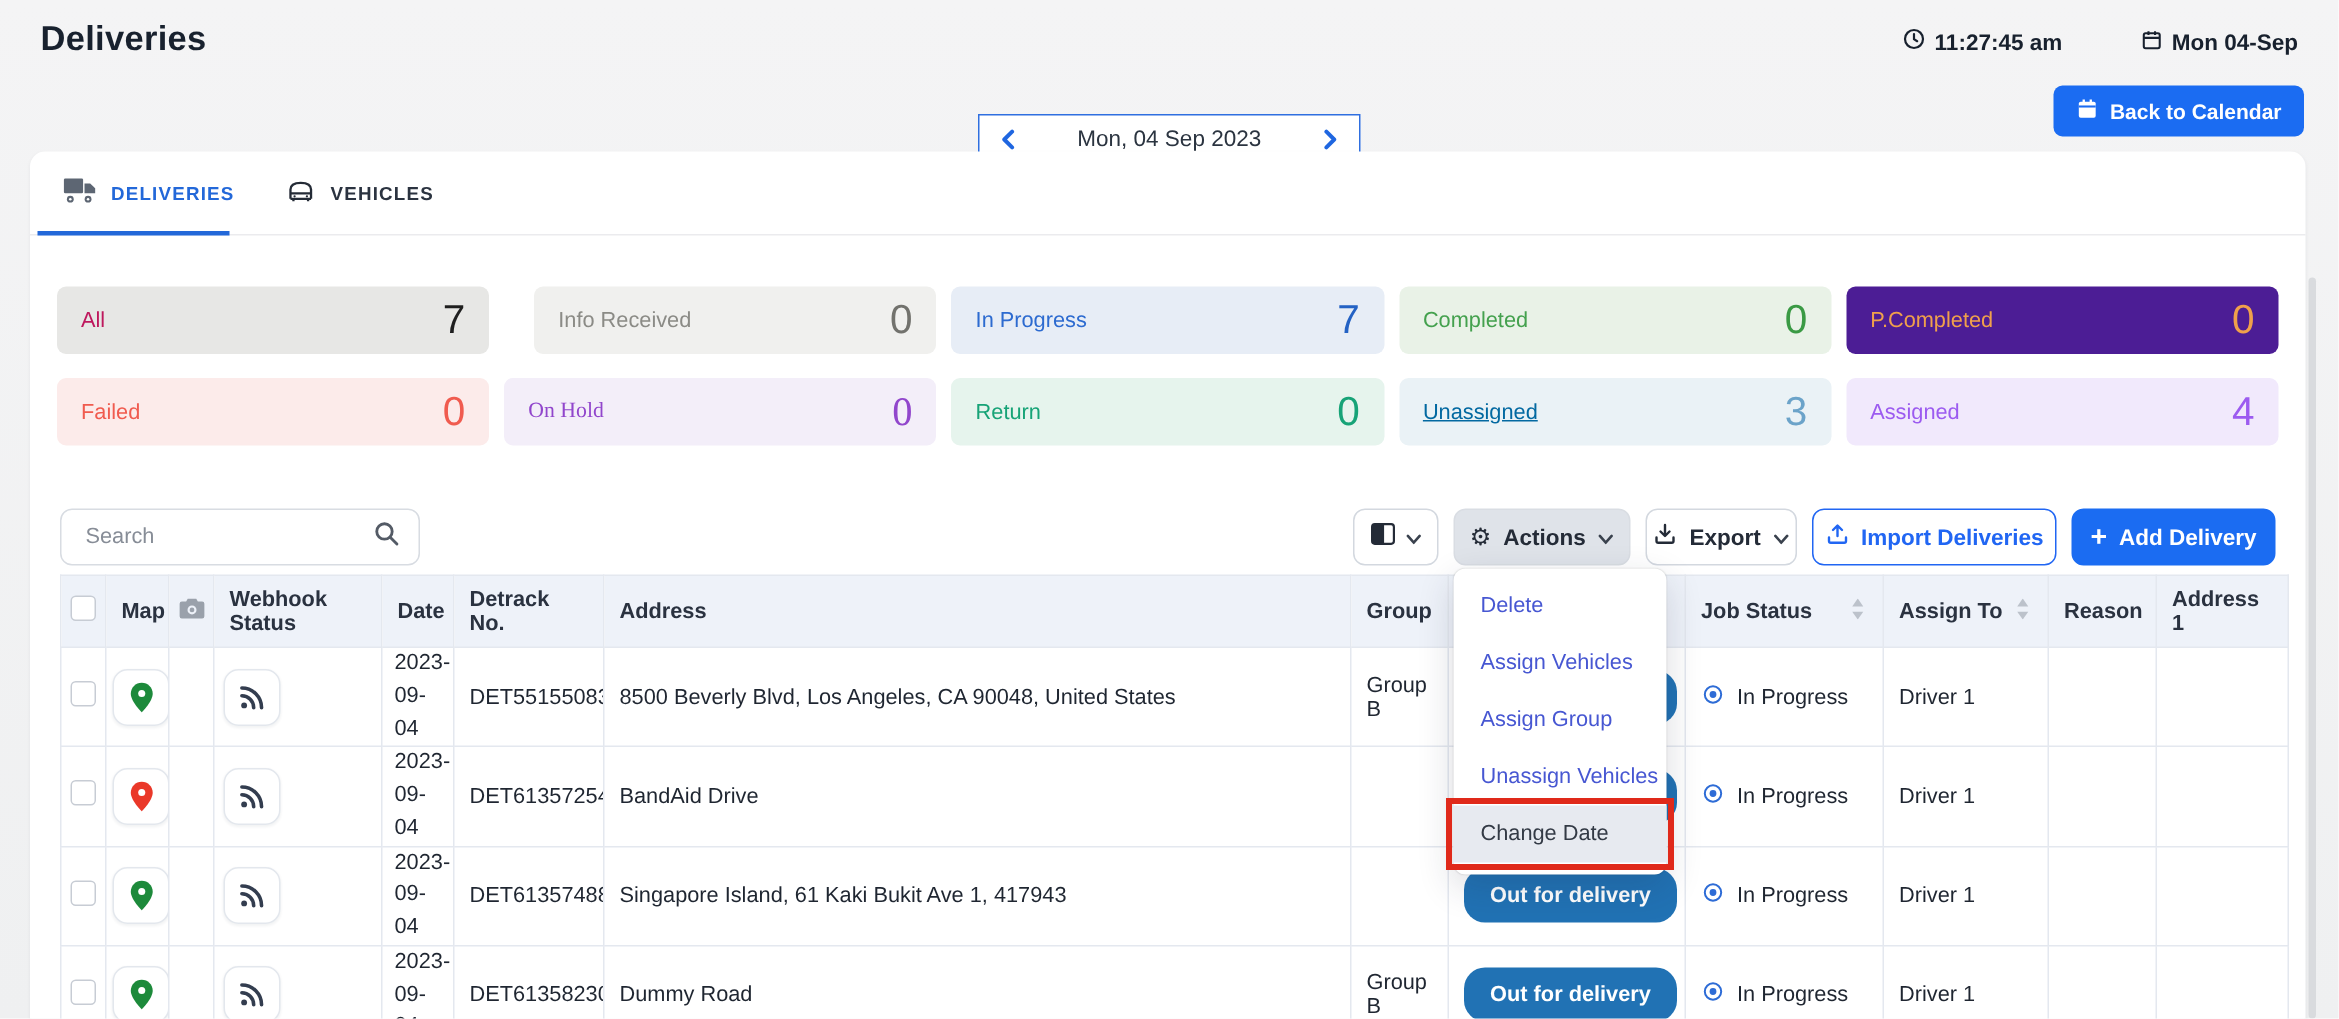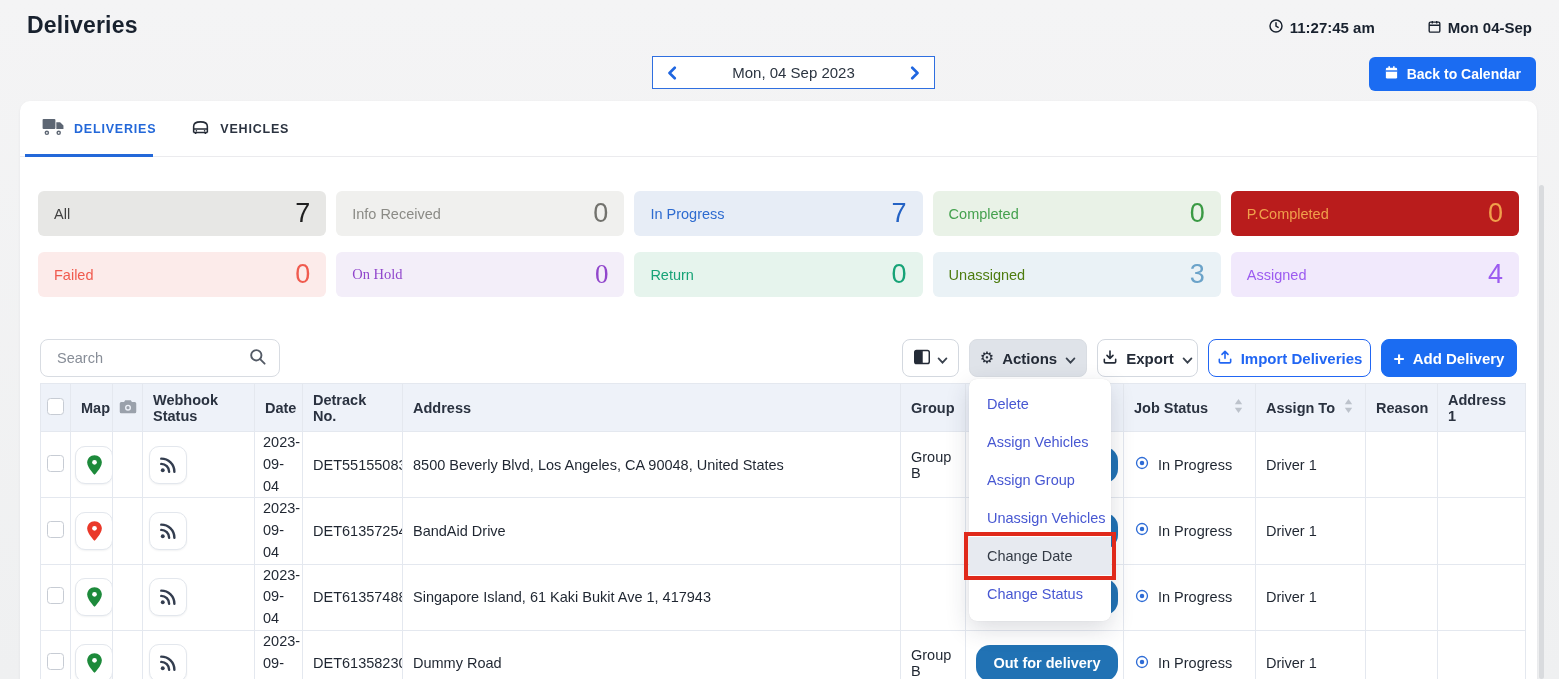--- a/index.html
+++ b/index.html
@@ -6,21 +6,21 @@
   body{
     width:1559px;height:679px;overflow:hidden;position:relative;
     background:linear-gradient(180deg,#f4f4f5 0%,#eff0f1 100%);
     font-family:"Liberation Sans",sans-serif;
   }
   
   .page-title{position:absolute;left:27px;top:12px;font-size:23px;font-weight:700;color:#18212e;letter-spacing:.2px}
   .clockrow{position:absolute;right:27px;top:18px;display:flex;align-items:center;gap:22px;font-size:15px;font-weight:700;color:#18212e}
   .clockrow .grp{display:flex;align-items:center;gap:6px}
   .clockrow .gap{width:8px}
-  .datenav{position:absolute;left:652px;top:56px;width:283px;height:33px;box-sizing:border-box;
+  .datenav{position:absolute;left:652px;top:76px;width:255px;height:33px;box-sizing:border-box;
     background:#fff;border:1px solid #2f6fe0;display:flex;align-items:center;justify-content:space-between;padding:0 10px}
   .datenav .nav-label{font-size:15px;color:#2b3440}
   .nav-arrow{background:none;border:none;padding:3px;display:flex;cursor:pointer}
   .backbtn{position:absolute;right:23px;top:57px;height:34px;background:#1b6cf2;border:none;border-radius:6px;
     color:#fff;font-weight:700;font-size:14px;display:flex;align-items:center;gap:8px;padding:0 15px;font-family:inherit;cursor:pointer}
   
   .panel{position:absolute;left:20px;top:101px;width:1517px;height:720px;background:#fff;border-radius:10px;
     box-shadow:0 1px 3px rgba(20,30,50,.06)}
   
   .tabs{height:55px;display:flex;align-items:center;gap:34px;padding:0 22px;border-bottom:1px solid #ebebee;position:relative}
@@ -153,61 +153,61 @@
           </svg>
       </span>
       <span>VEHICLES</span>
     </div>
     <span class="tab-underline"></span>
   </div>
 
   <div class="cards">
 
       <div class="card" style="background-color: rgb(231, 231, 229);">
-        <span class="card-label" style="color: #404040;">All</span>
+        <span class="card-label" style="color: #be185d;">All</span>
         <span class="card-value" style="color: rgb(31, 31, 31);">7</span>
       </div>
 
-      <div class="card" style="background-color: rgb(240, 240, 238);">
+      <div class="card" style="background-color: rgb(240, 240, 238); margin-left: 20px;">
         <span class="card-label" style="color: rgb(139, 139, 134);">Info Received</span>
         <span class="card-value" style="color: rgb(114, 114, 109);">0</span>
       </div>
 
       <div class="card" style="background-color: rgb(231, 237, 246);">
         <span class="card-label" style="color: rgb(45, 107, 208);">In Progress</span>
         <span class="card-value" style="color: rgb(36, 98, 196);">7</span>
       </div>
 
       <div class="card" style="background-color: rgb(233, 242, 231);">
         <span class="card-label" style="color: rgb(68, 161, 78);">Completed</span>
         <span class="card-value" style="color: rgb(58, 154, 68);">0</span>
       </div>
 
-      <div class="card" style="background-color: #b91c1c;">
+      <div class="card" style="background-color: #4c1d95;">
         <span class="card-label" style="color: rgb(240, 160, 75);">P.Completed</span>
         <span class="card-value" style="color: rgb(240, 160, 75);">0</span>
       </div>
 
       <div class="card" style="background-color: rgb(252, 235, 234);">
         <span class="card-label" style="color: rgb(240, 91, 79);">Failed</span>
         <span class="card-value" style="color: rgb(240, 91, 79);">0</span>
       </div>
 
       <div class="card" style="background-color: rgb(243, 238, 249); font-family: Liberation Serif, serif;">
         <span class="card-label" style="color: rgb(145, 70, 204);">On Hold</span>
         <span class="card-value" style="color: rgb(145, 70, 204);">0</span>
       </div>
 
       <div class="card" style="background-color: rgb(230, 244, 237);">
         <span class="card-label" style="color: rgb(23, 163, 119);">Return</span>
         <span class="card-value" style="color: rgb(23, 163, 119);">0</span>
       </div>
 
       <div class="card" style="background-color: rgb(234, 242, 246);">
-        <span class="card-label" style="color: #4d7c0f;">Unassigned</span>
+        <span class="card-label" style="color: #0369a1; text-decoration: underline;">Unassigned</span>
         <span class="card-value" style="color: rgb(107, 163, 201);">3</span>
       </div>
 
       <div class="card" style="background-color: rgb(241, 233, 252);">
         <span class="card-label" style="color: rgb(156, 91, 240);">Assigned</span>
         <span class="card-value" style="color: rgb(156, 91, 240);">4</span>
       </div>
     </div>
 
   <div class="toolbar">
@@ -519,16 +519,15 @@
     <div class="menu-item">Delete</div>
 
     <div class="menu-item">Assign Vehicles</div>
 
     <div class="menu-item">Assign Group</div>
 
     <div class="menu-item">Unassign Vehicles</div>
 
     <div class="menu-item highlighted" style="outline-color: rgb(224, 41, 26);">Change Date</div>
 
-    <div class="menu-item">Change Status</div>
   </div>
 
 <div class="scroll-thumb"></div>
 
 </body></html>

